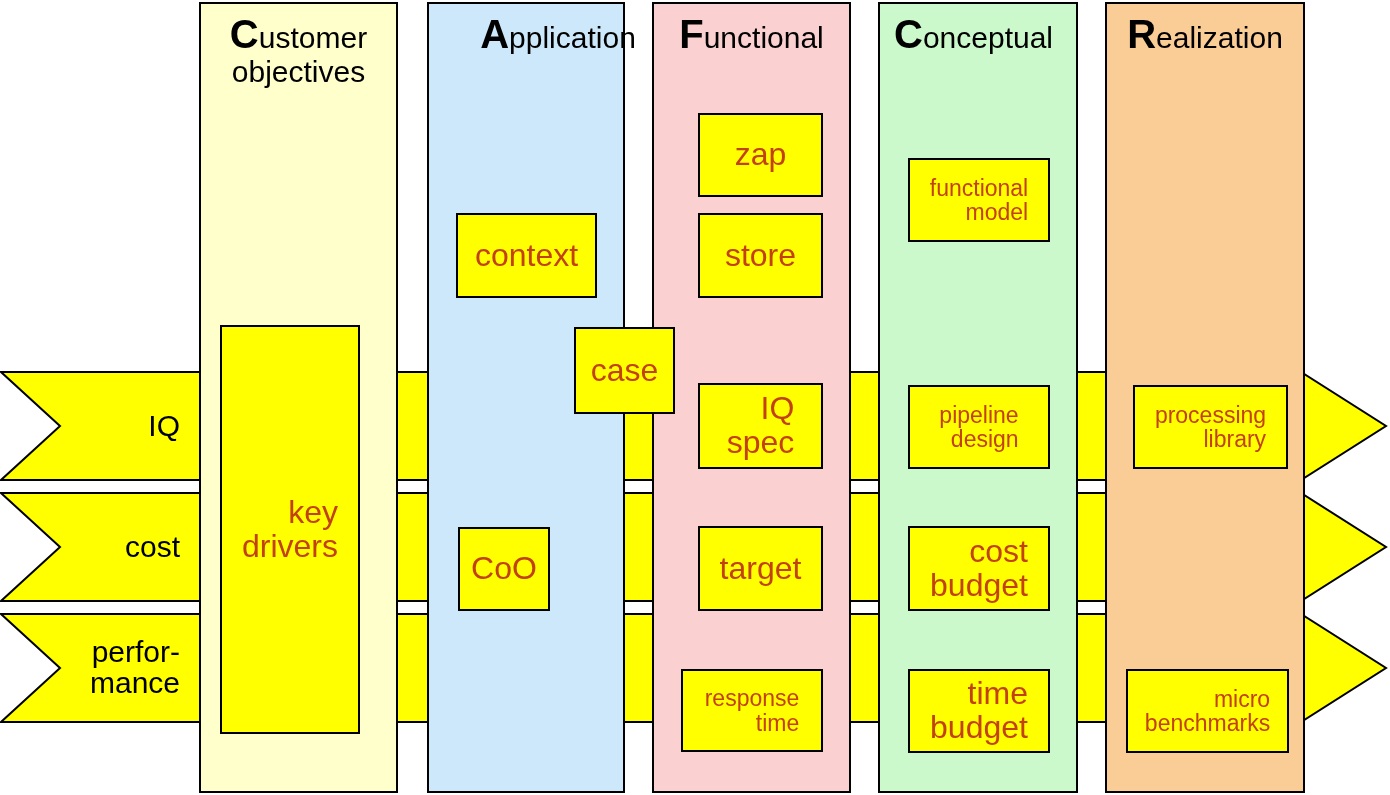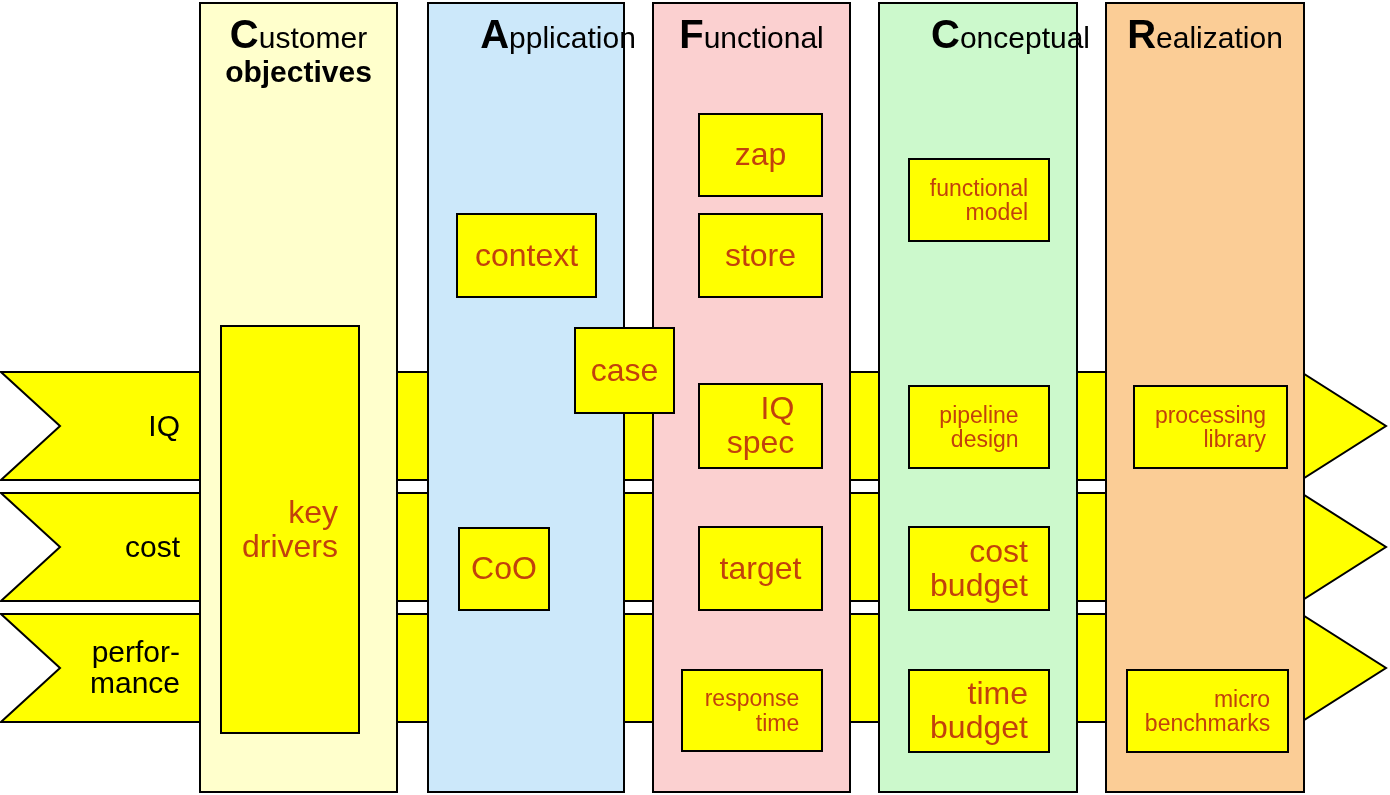--- a/index.html
+++ b/index.html
@@ -50,21 +50,21 @@
     color: #000000;
     font-size: 30px;
     line-height: 1.12;
   }
   .pillar-title .cap {
     font-size: 40px;
     font-weight: bold;
     line-height: 1;
   }
   .pillar-title .rest { font-weight: normal; }
-  .pillar-title .sub { display: block; font-weight: bold; }
+  .pillar-title .sub { display: block; font-weight: normal; }
 
   
   .ybox {
     position: absolute;
     z-index: 8;
     background: #ffff00;
     border: 2px solid #000000;
     box-sizing: border-box;
     display: flex;
     align-items: center;
@@ -103,21 +103,21 @@
 mance</div>
     </div>
   <div id="pillars-layer">
       <div class="pillar" style="left: 199px; top: 2px; width: 199px; height: 791px; background: rgb(255, 255, 204);"></div>
       <div class="pillar-title" style="left: 199px; top: 14px; width: 199px;"><span class="cap">C</span><span class="rest">ustomer</span><span class="sub">objectives</span></div>
       <div class="pillar" style="left: 427px; top: 2px; width: 198px; height: 791px; background: rgb(204, 232, 250);"></div>
       <div class="pillar-title" style="left: 427px; top: 14px; width: 198px; margin-left: 32px;"><span class="cap">A</span><span class="rest">pplication</span></div>
       <div class="pillar" style="left: 652px; top: 2px; width: 199px; height: 791px; background: rgb(251, 208, 208);"></div>
       <div class="pillar-title" style="left: 652px; top: 14px; width: 199px;"><span class="cap">F</span><span class="rest">unctional</span></div>
       <div class="pillar" style="left: 878px; top: 2px; width: 200px; height: 791px; background: rgb(204, 249, 204);"></div>
-      <div class="pillar-title" style="left: 878px; top: 14px; width: 191px; padding-left: 37px;"><span class="cap">C</span><span class="rest">onceptual</span></div>
+      <div class="pillar-title" style="left: 878px; top: 14px; width: 191px;"><span class="cap">C</span><span class="rest">onceptual</span></div>
       <div class="pillar" style="left: 1105px; top: 2px; width: 200px; height: 791px; background: rgb(251, 205, 150);"></div>
       <div class="pillar-title" style="left: 1105px; top: 14px; width: 200px;"><span class="cap">R</span><span class="rest">ealization</span></div>
     </div>
   <div id="boxes-layer">
       <div class="ybox fs-lg" style="left: 220px; top: 325px; width: 140px; height: 409px;">key
 drivers</div>
       <div class="ybox fs-lg" style="left: 456px; top: 213px; width: 141px; height: 85px;">context</div>
       <div class="ybox fs-lg" style="left: 574px; top: 311px; width: 101px; height: 87px; margin-top: 16px;">case</div>
       <div class="ybox fs-lg" style="left: 458px; top: 527px; width: 92px; height: 84px;">CoO</div>
       <div class="ybox fs-lg" style="left: 698px; top: 113px; width: 125px; height: 84px;">zap</div>

